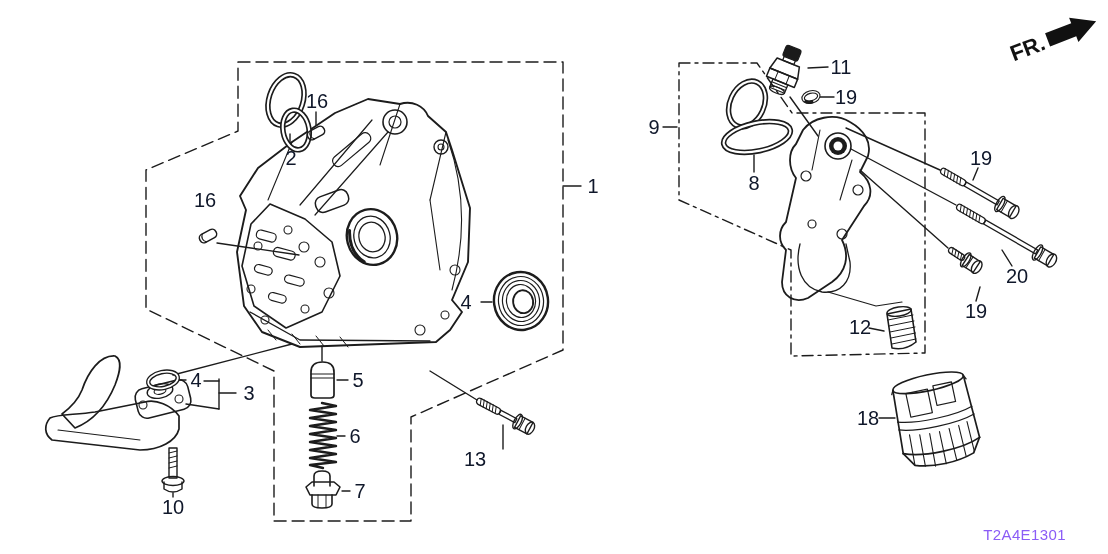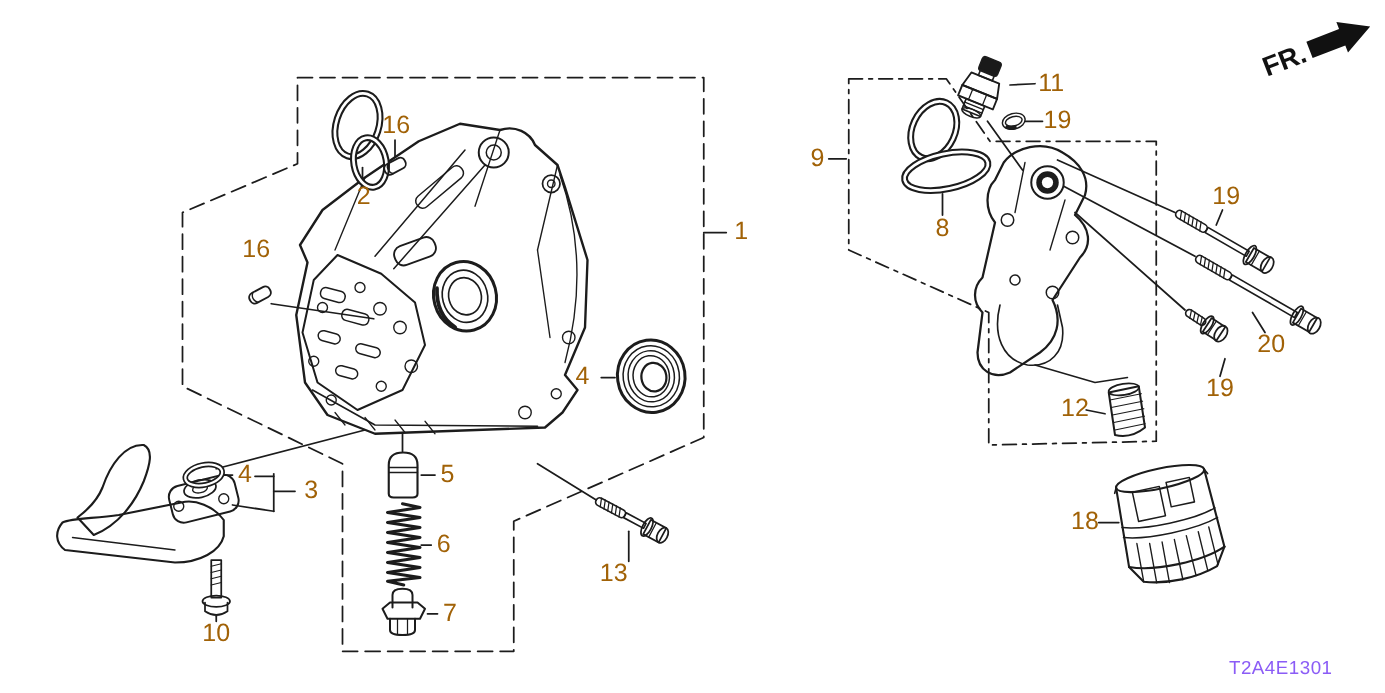--- a/index.html
+++ b/index.html
@@ -3,21 +3,21 @@
 <meta charset="utf-8">
 <style>
   html,body{margin:0;padding:0;background:#fff;}
   .stage{
     position:relative;width:1108px;height:554px;background:#ffffff;
     font-family:"Liberation Sans",sans-serif;overflow:hidden;
   }
   .stage svg{position:absolute;left:0;top:0;}
   .callout{
     position:absolute;transform:translate(-50%,-50%);
-    font-size:20px;color:#a16207;white-space:nowrap;
+    font-size:20px;color:#0f172a;white-space:nowrap;
     font-family:"Liberation Sans",sans-serif;
   }
   .diagram-code{
     position:absolute;right:42px;bottom:11px;
     font-size:15px;color:#8b5cf6;letter-spacing:0.4px;
   }
   .art{stroke:#1c1c1c;fill:none;stroke-linecap:round;stroke-linejoin:round;}
 </style>
 </head>
 <body>
@@ -379,21 +379,21 @@
       <div class="callout" style="left: 291px; top: 158px;">2</div>
       <div class="callout" style="left: 317px; top: 101px;">16</div>
       <div class="callout" style="left: 205px; top: 200px;">16</div>
       <div class="callout" style="left: 466px; top: 302px;">4</div>
       <div class="callout" style="left: 196px; top: 380px;">4</div>
       <div class="callout" style="left: 249px; top: 393px;">3</div>
       <div class="callout" style="left: 173px; top: 507px;">10</div>
       <div class="callout" style="left: 358px; top: 380px;">5</div>
       <div class="callout" style="left: 355px; top: 436px;">6</div>
       <div class="callout" style="left: 360px; top: 491px;">7</div>
-      <div class="callout" style="left: 491px; top: 459px;">13</div>
+      <div class="callout" style="left: 475px; top: 459px;">13</div>
       <div class="callout" style="left: 654px; top: 127px;">9</div>
       <div class="callout" style="left: 754px; top: 183px;">8</div>
       <div class="callout" style="left: 841px; top: 67px;">11</div>
       <div class="callout" style="left: 846px; top: 97px;">19</div>
       <div class="callout" style="left: 860px; top: 327px;">12</div>
       <div class="callout" style="left: 868px; top: 418px;">18</div>
       <div class="callout" style="left: 981px; top: 158px;">19</div>
       <div class="callout" style="left: 1017px; top: 276px;">20</div>
       <div class="callout" style="left: 976px; top: 311px;">19</div>
     </div>

